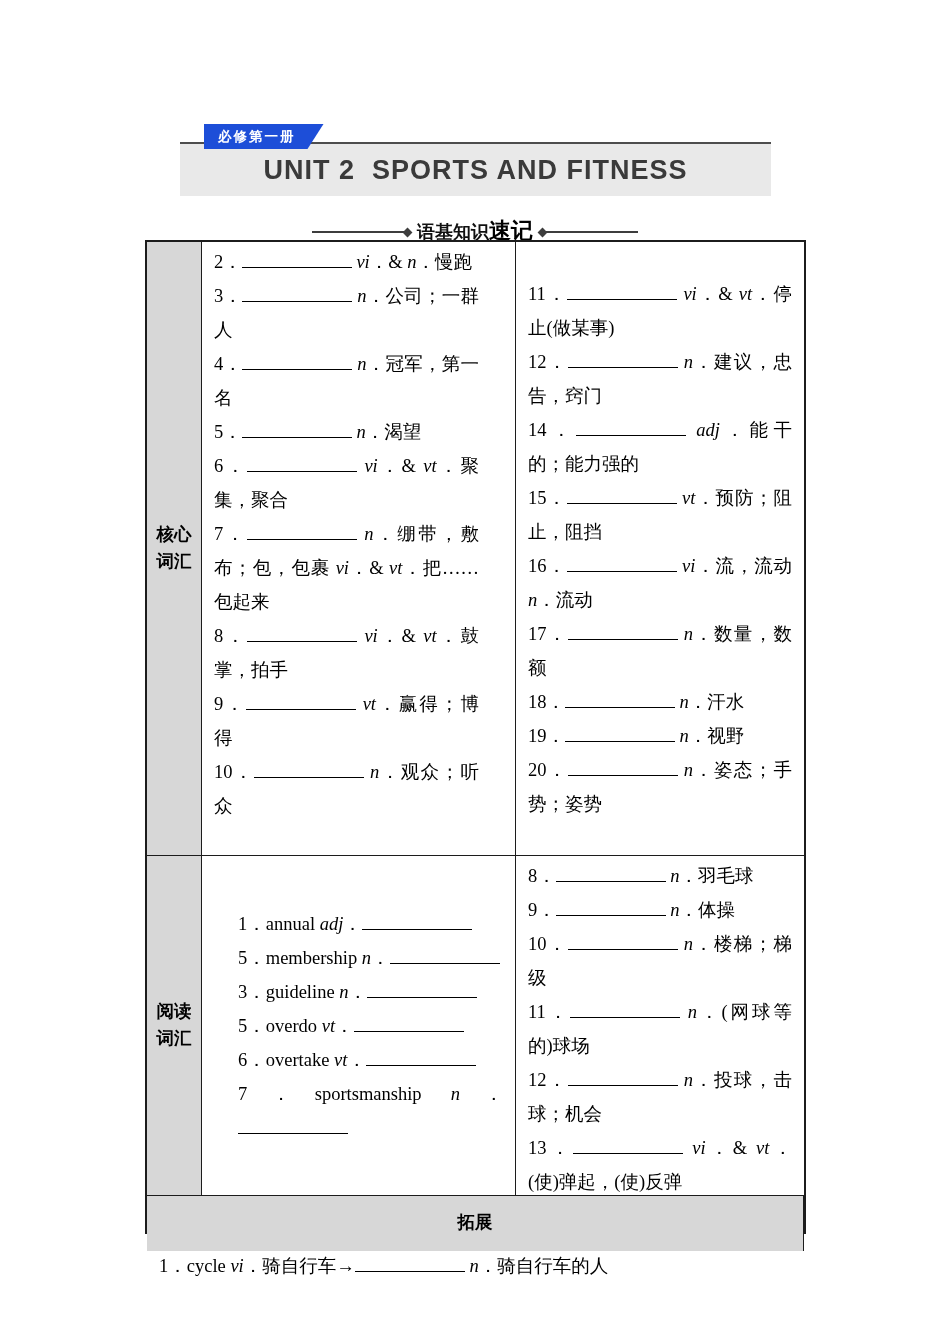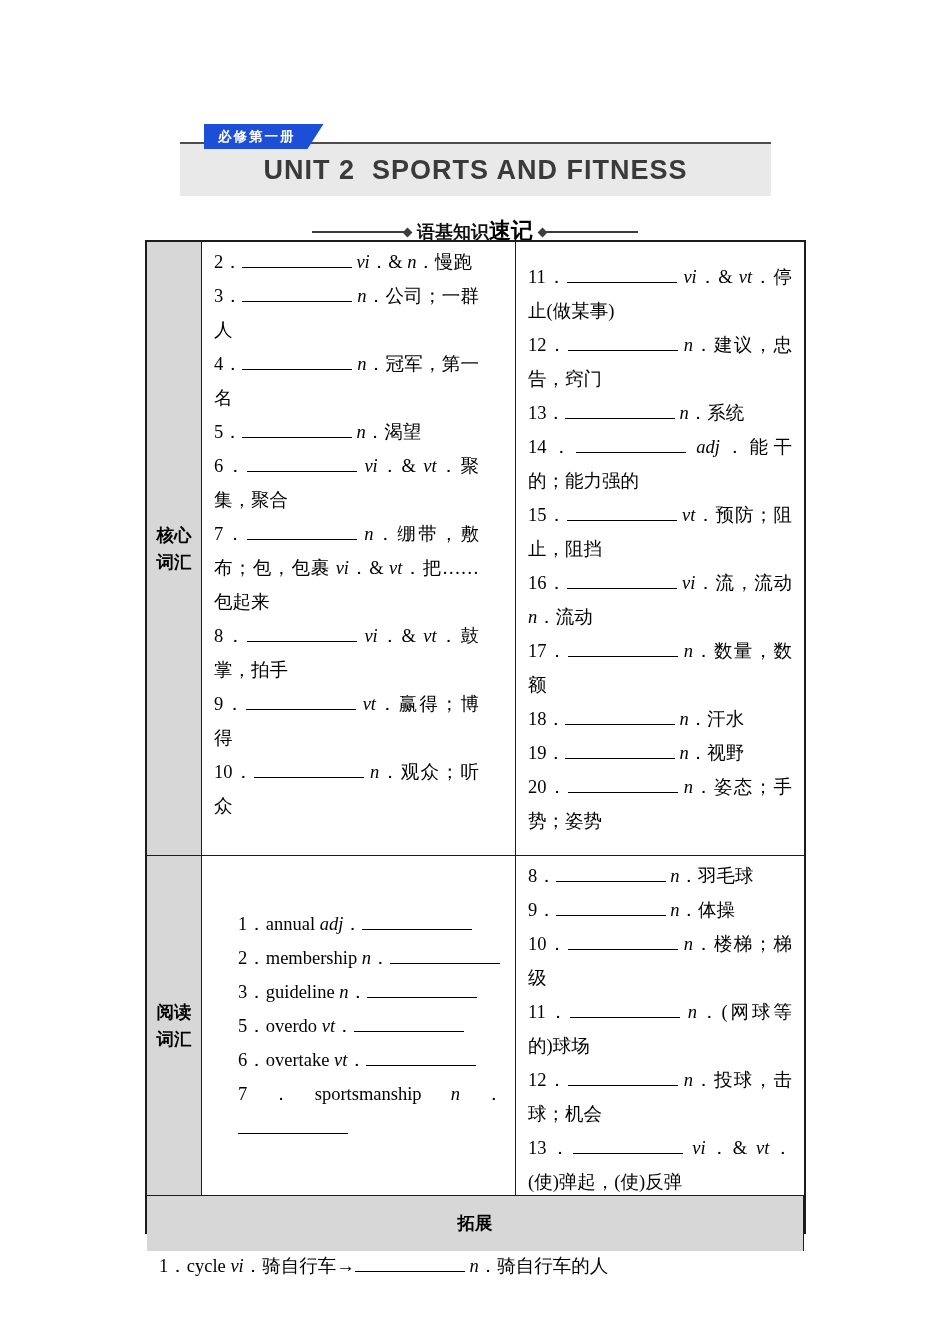--- a/index.html
+++ b/index.html
@@ -44,21 +44,21 @@
 
   
   .vocab-table {
     position:absolute; left:145px; top:240px; width:661px;
     border:2px solid #1c1c1c; background:#fff;
   }
   .t-row { display:flex; }
   .t-row + .t-row { border-top:1.5px solid #1c1c1c; }
   .label-cell {
     flex:0 0 55px; background:#d7d7d7; border-right:1.5px solid #1c1c1c;
-    display:flex; align-items:center; justify-content:center;
+    display:flex; align-items:center; justify-content:center;font-family:Liberation Mono, monospace;
   }
   .label-cell span {
     display:block; width:38px; text-align:center;
     font-size:17.5px; font-weight:bold; line-height:27px; color:#000;
   }
   .content { flex:1; display:flex; min-width:0; }
   .row-core    { height:613px; }
   .row-reading { height:340px; }
   .row-ext     { height:37px;flex-direction:column; }
   .v-col {
@@ -114,40 +114,39 @@
             <div class="vocab-item"><span>5．</span><span class="blank"></span><span> </span><span class="pos">n</span><span>．渴望</span></div>
             <div class="vocab-item"><span>6．</span><span class="blank"></span><span> </span><span class="pos">vi</span><span>．&amp; </span><span class="pos">vt</span><span>．聚集，聚合</span></div>
             <div class="vocab-item"><span>7．</span><span class="blank"></span><span> </span><span class="pos">n</span><span>．绷带，敷布；包，包裹 </span><span class="pos">vi</span><span>．&amp; </span><span class="pos">vt</span><span>．把……包起来</span></div>
             <div class="vocab-item"><span>8．</span><span class="blank"></span><span> </span><span class="pos">vi</span><span>．&amp; </span><span class="pos">vt</span><span>．鼓掌，拍手</span></div>
             <div class="vocab-item"><span>9．</span><span class="blank"></span><span> </span><span class="pos">vt</span><span>．赢得；博得</span></div>
             <div class="vocab-item"><span>10．</span><span class="blank"></span><span> </span><span class="pos">n</span><span>．观众；听众</span></div>
           </div>
         <div class="v-col divided v-center">
             <div class="vocab-item"><span>11．</span><span class="blank"></span><span> </span><span class="pos">vi</span><span>．&amp; </span><span class="pos">vt</span><span>．停止(做某事)</span></div>
             <div class="vocab-item"><span>12．</span><span class="blank"></span><span> </span><span class="pos">n</span><span>．建议，忠告，窍门</span></div>
-            <div class="vocab-item"><span>13．</span><span class="blank"></span><span> </span><span class="pos">n</span><span>．系统</span></div>
             <div class="vocab-item"><span>14．</span><span class="blank"></span><span> </span><span class="pos">adj</span><span>．能干的；能力强的</span></div>
             <div class="vocab-item"><span>15．</span><span class="blank"></span><span> </span><span class="pos">vt</span><span>．预防；阻止，阻挡</span></div>
             <div class="vocab-item"><span>16．</span><span class="blank"></span><span> </span><span class="pos">vi</span><span>．流，流动 </span><span class="pos">n</span><span>．流动</span></div>
             <div class="vocab-item"><span>17．</span><span class="blank"></span><span> </span><span class="pos">n</span><span>．数量，数额</span></div>
             <div class="vocab-item"><span>18．</span><span class="blank"></span><span> </span><span class="pos">n</span><span>．汗水</span></div>
             <div class="vocab-item"><span>19．</span><span class="blank"></span><span> </span><span class="pos">n</span><span>．视野</span></div>
             <div class="vocab-item"><span>20．</span><span class="blank"></span><span> </span><span class="pos">n</span><span>．姿态；手势；姿势</span></div>
           </div>
       </div>
     </div>
 
     <div class="t-row row-reading">
       <div class="label-cell">
         <span>阅读词汇</span>
       </div>
       <div class="content">
         <div class="v-col v-center">
             <div class="vocab-item"><span>1．annual </span><span class="pos">adj</span><span>．</span><span class="blank"></span></div>
-            <div class="vocab-item"><span>2．membership </span><span class="pos">n</span><span>．</span><span class="blank"></span></div>
+            <div class="vocab-item"><span>5．membership </span><span class="pos">n</span><span>．</span><span class="blank"></span></div>
             <div class="vocab-item"><span>3．guideline </span><span class="pos">n</span><span>．</span><span class="blank"></span></div>
             <div class="vocab-item"><span>5．overdo </span><span class="pos">vt</span><span>．</span><span class="blank"></span></div>
             <div class="vocab-item"><span>6．overtake </span><span class="pos">vt</span><span>．</span><span class="blank"></span></div>
             <div class="vocab-item"><span>7．sportsmanship </span><span class="pos">n</span><span>．</span><span class="blank"></span></div>
           </div>
         <div class="v-col divided">
             <div class="vocab-item"><span>8．</span><span class="blank"></span><span> </span><span class="pos">n</span><span>．羽毛球</span></div>
             <div class="vocab-item"><span>9．</span><span class="blank"></span><span> </span><span class="pos">n</span><span>．体操</span></div>
             <div class="vocab-item"><span>10．</span><span class="blank"></span><span> </span><span class="pos">n</span><span>．楼梯；梯级</span></div>
             <div class="vocab-item"><span>11．</span><span class="blank"></span><span> </span><span class="pos">n</span><span>．(网球等的)球场</span></div>

